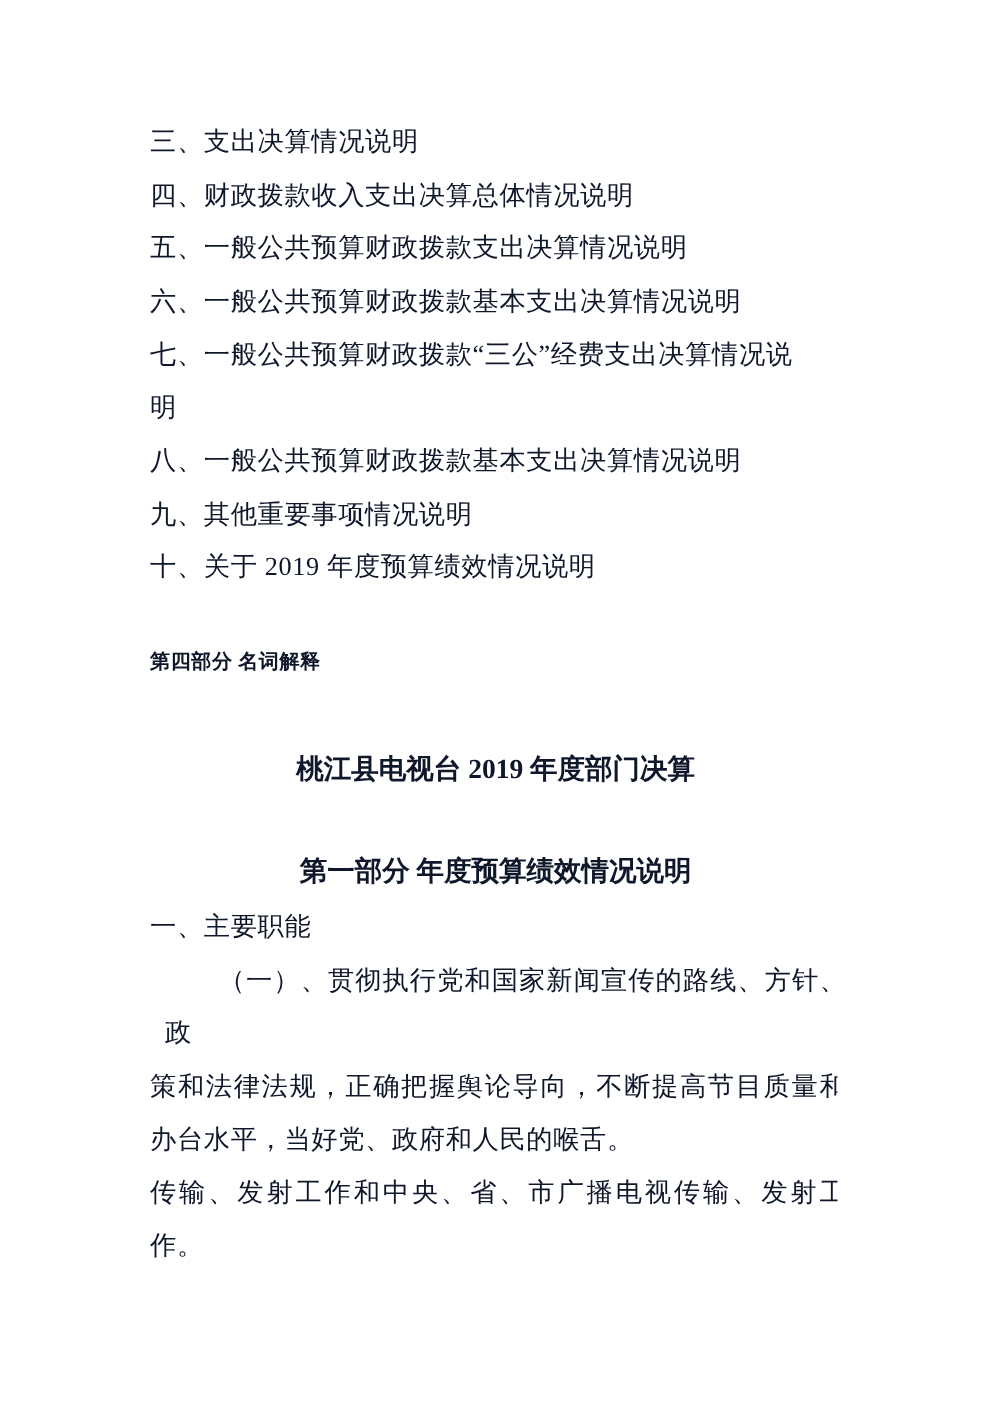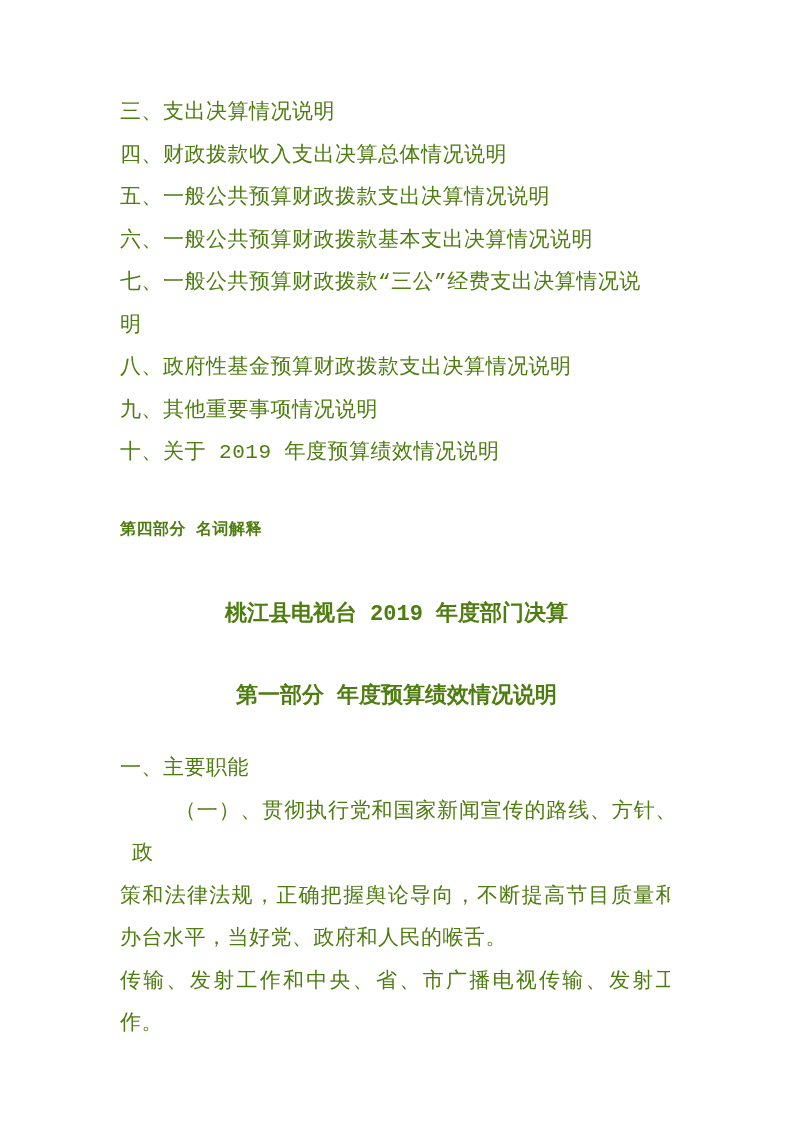--- a/index.html
+++ b/index.html
@@ -5,22 +5,22 @@
   html, body {
     margin: 0;
     padding: 0;
     background: #ffffff;
   }
   .page {
     position: relative;
     width: 670px;
     height: 1122px;
     background: #ffffff;
-    color: #4d7c0f;
-    font-family: Liberation Mono, monospace;
+    color: #0f172a;
+    font-family: Liberation Serif, serif;
     overflow: hidden;
   }
   .toc-block {
     position: absolute;
     left: 120px;
     top: 92px;
     width: 557px;
     font-size: 21px;
     line-height: 42.5px;
     letter-spacing: 0.5px;
@@ -47,21 +47,21 @@
     font-size: 22px;
     font-weight: bold;
     line-height: 42.5px;
     white-space: nowrap;
   }
   .h-title  { top: 594px; }
   .h-part1  { top: 676px; }
   .body-block {
     position: absolute;
     left: 120px;
-    top: 748px;
+    top: 720px;
     width: 557px;
     font-size: 21px;
     line-height: 42.5px;
     letter-spacing: 0.5px;
   }
   .line {
     min-height: 42.5px;
   }
   .first-line {
     text-indent: 43px;
@@ -77,21 +77,21 @@
 
 <div class="page">
 
   <div class="toc-block">
     <div class="toc-line">三、支出决算情况说明</div>
     <div class="toc-line">四、财政拨款收入支出决算总体情况说明</div>
     <div class="toc-line">五、一般公共预算财政拨款支出决算情况说明</div>
     <div class="toc-line">六、一般公共预算财政拨款基本支出决算情况说明</div>
     <div class="toc-line">七、一般公共预算财政拨款“三公”经费支出决算情况说</div>
     <div class="toc-line">明</div>
-    <div class="toc-line">八、政府性基金预算财政拨款支出决算情况说明</div>
+    <div class="toc-line">八、一般公共预算财政拨款基本支出决算情况说明</div>
     <div class="toc-line">九、其他重要事项情况说明</div>
     <div class="toc-line">十、关于 2019 年度预算绩效情况说明</div>
   </div>
 
   <div class="h-left">第四部分 名词解释</div>
 
   <div class="h-center h-title">桃江县电视台 2019 年度部门决算</div>
 
   <div class="h-center h-part1">第一部分 年度预算绩效情况说明</div>
 

